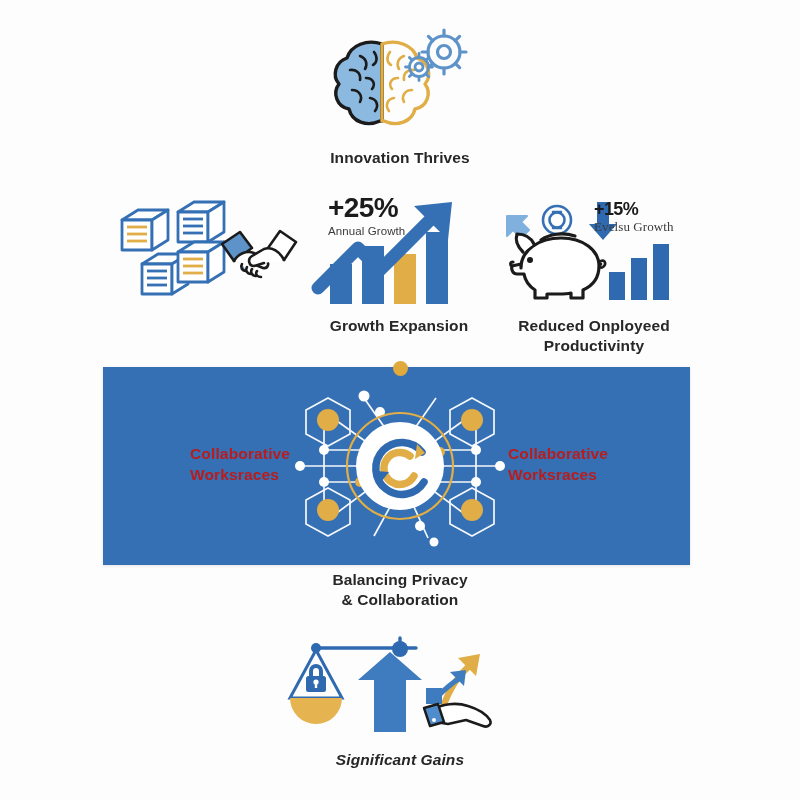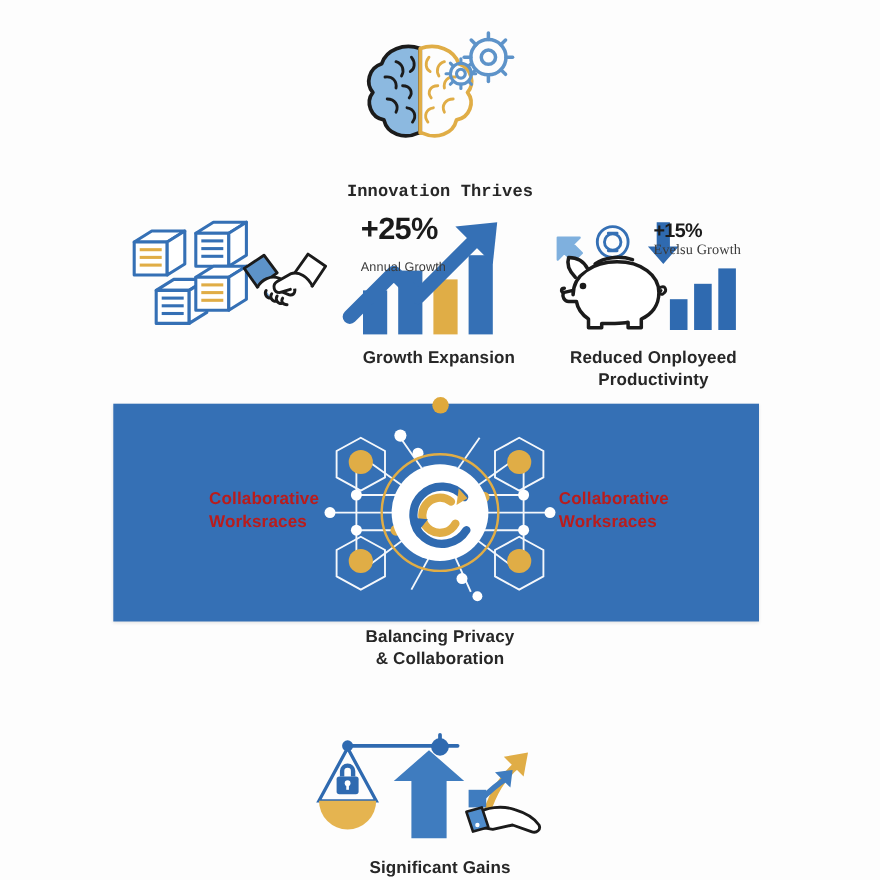--- a/index.html
+++ b/index.html
@@ -45,21 +45,21 @@
     white-space: pre-line;
   }
 
   
   #block-innovation {
     left: 296px;
     top: 26px;
     width: 208px;
   }
   #block-innovation .icon-wrap { height: 118px; }
-  #block-innovation .caption { margin-top: 20px; font-family: Liberation Mono, monospace; }
+  #block-innovation .caption { margin-top: 4px; }
 
   
   #block-flexibility {
     left: 96px;
     top: 196px;
     width: 230px;
   }
   #block-flexibility .icon-wrap { height: 110px; }
   #block-flexibility .caption { margin-top: 10px; }
 
@@ -89,21 +89,21 @@
     font-weight: 700;
     color: #1b1b1b;
     line-height: 1;
     letter-spacing: -.6px;
   }
   .stat .small {
     font-size: 11.5px;
     font-weight: 500;
     color: #3a3a3a;
     line-height: 1.2;
-    margin-top: 15px;
+    margin-top: 3px;
     letter-spacing: .1px;
   }
   #market-stat { left: 22px; top: 2px; }
   #savings-stat { left: 108px; top: 4px; }
   #savings-stat .big { font-size: 18px; }
   #savings-stat .small { font-size: 13px; margin-top: 1px; font-family: Liberation Serif, serif; }
 
   
   #banner {
     position: absolute;
@@ -146,22 +146,23 @@
   #block-balancing {
     left: 300px;
     top: 570px;
     width: 200px;
   }
   #block-balancing .caption { margin-top: 0; }
 
   
   #block-gains {
     left: 296px;
-    top: 666px;
+    top: 636px;
     width: 208px;
+    font-style: italic;
   }
   #block-gains .icon-wrap { height: 100px; }
   #block-gains .caption { margin-top: 14px; }
 
   svg { display: block; overflow: visible; }
 </style>
 </head>
 <body>
 
 <div id="infographic">

